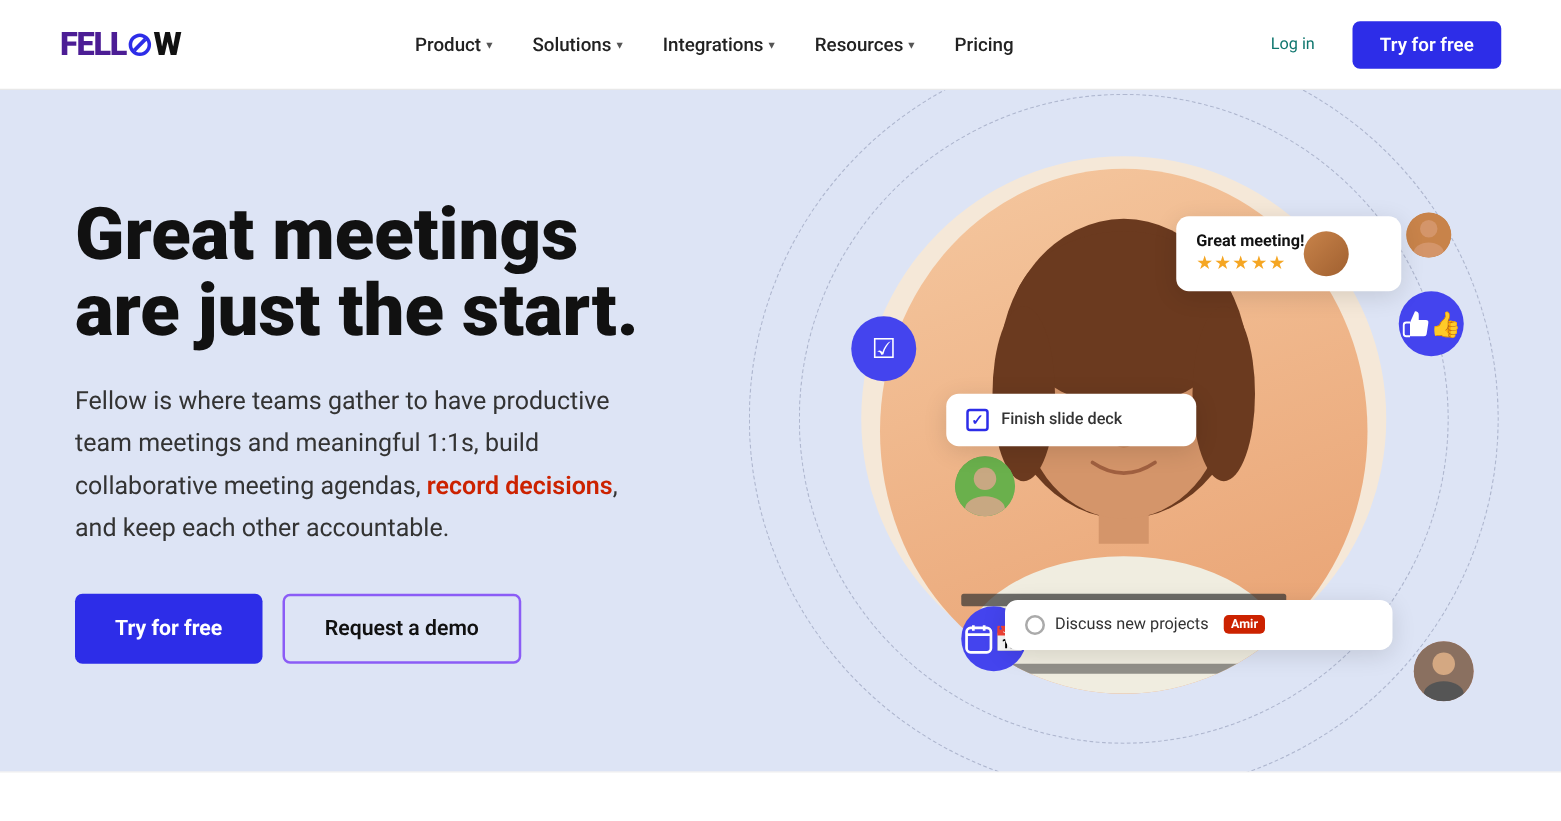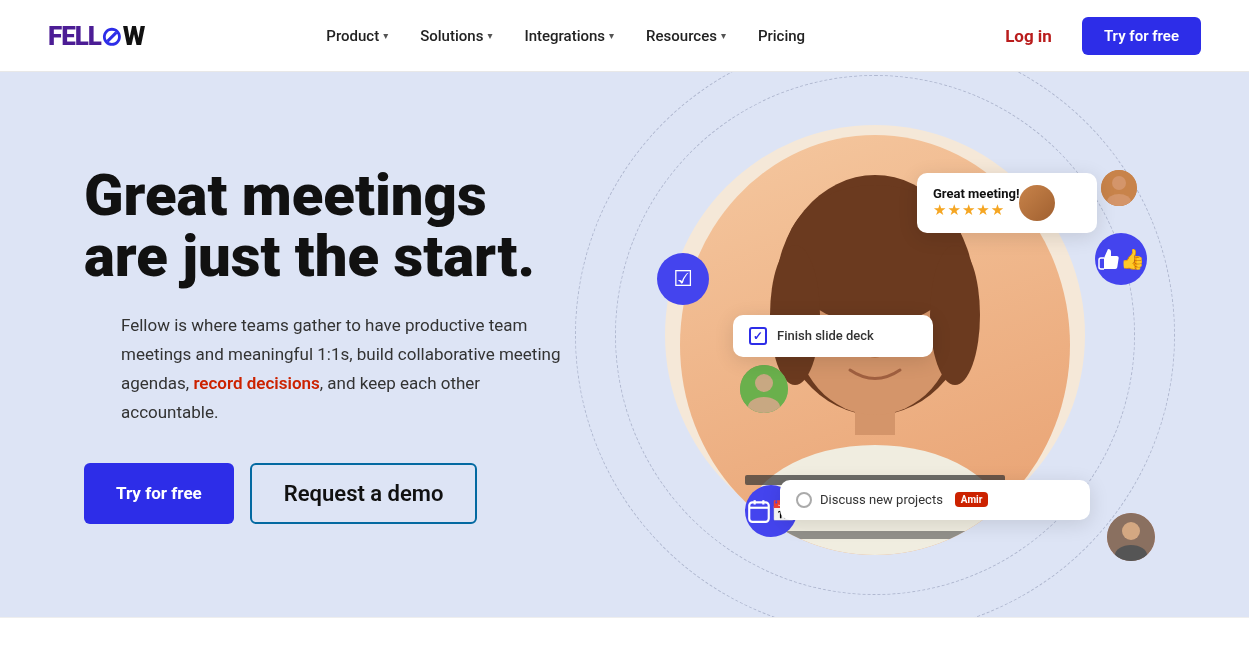--- a/index.html
+++ b/index.html
@@ -12,48 +12,48 @@
       border-bottom: 1px solid #e8e8e8; position: relative; z-index: 10;
     }
     .nav-link {
       display: flex; align-items: center; gap: 4px;
       padding: 8px 14px; font-size: 15px; color: #222; cursor: pointer;
       background: none; border: none; font-family: inherit; font-weight: 500;
     }
     .nav-link .chevron { font-size: 10px; color: #555; }
     .nav-right { display: flex; align-items: center; gap: 12px; }
     .login-btn {
-      padding: 8px 18px; font-size: 17px; color: #b91c1c; background: none;
-      border: none; cursor: pointer; font-family: inherit; font-weight: 700;
+      padding: 8px 18px; font-size: 13px; color: #0f766e; background: none;
+      border: none; cursor: pointer; font-family: inherit; font-weight: 400;
     }
     .cta-btn-nav {
       padding: 10px 22px; background: #2d2de8; color: #fff;
       border: none; border-radius: 6px; font-size: 15px; font-weight: 600;
       cursor: pointer; font-family: inherit;
     }
 
     
     .hero {
       background: #dde4f5; min-height: 545px;
       display: flex; align-items: center; justify-content: space-between;
-      padding: 0 84px; position: relative; overflow: hidden;
+      padding: 0 60px; position: relative; overflow: hidden;
     }
     .hero-left { max-width: 500px; z-index: 2; }
     .hero-title { font-size: 58px; font-weight: 900; color: #111; line-height: 1.05; margin-bottom: 24px; }
-    .hero-desc { font-size: 17px; color: #333; line-height: 1.7; margin-bottom: 36px; max-width: 440px; margin-left: 37px; }
+    .hero-desc { font-size: 20px; color: #333; line-height: 1.7; margin-bottom: 36px; max-width: 440px; }
     .hero-desc strong { color: #cc2200; font-weight: 600; }
     .hero-buttons { display: flex; gap: 16px; }
     .btn-primary {
       padding: 16px 32px; background: #2d2de8; color: #fff;
       border: none; border-radius: 6px; font-size: 17px; font-weight: 700;
       cursor: pointer; font-family: inherit;
     }
     .btn-secondary {
       padding: 16px 32px; background: transparent; color: #111;
-      border: 2px solid #0369a1; border-radius: 6px; font-size: 22px; font-weight: 600;
+      border: 2px solid #8b5cf6; border-radius: 6px; font-size: 17px; font-weight: 600;
       cursor: pointer; font-family: inherit;
     }
 
     
     .hero-right {
       position: relative; width: 580px; height: 500px; flex-shrink: 0; z-index: 2;
     }
     
     .hero-circle {
       position: absolute; width: 420px; height: 420px;

